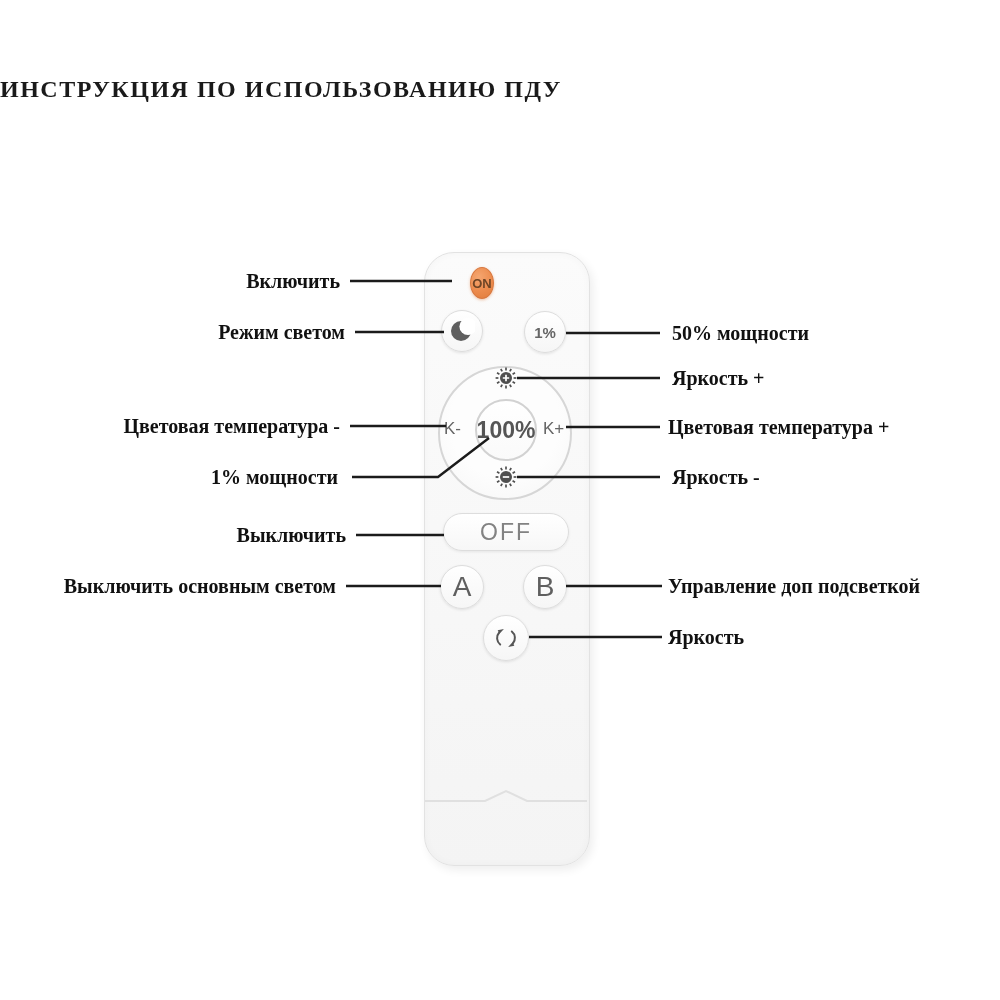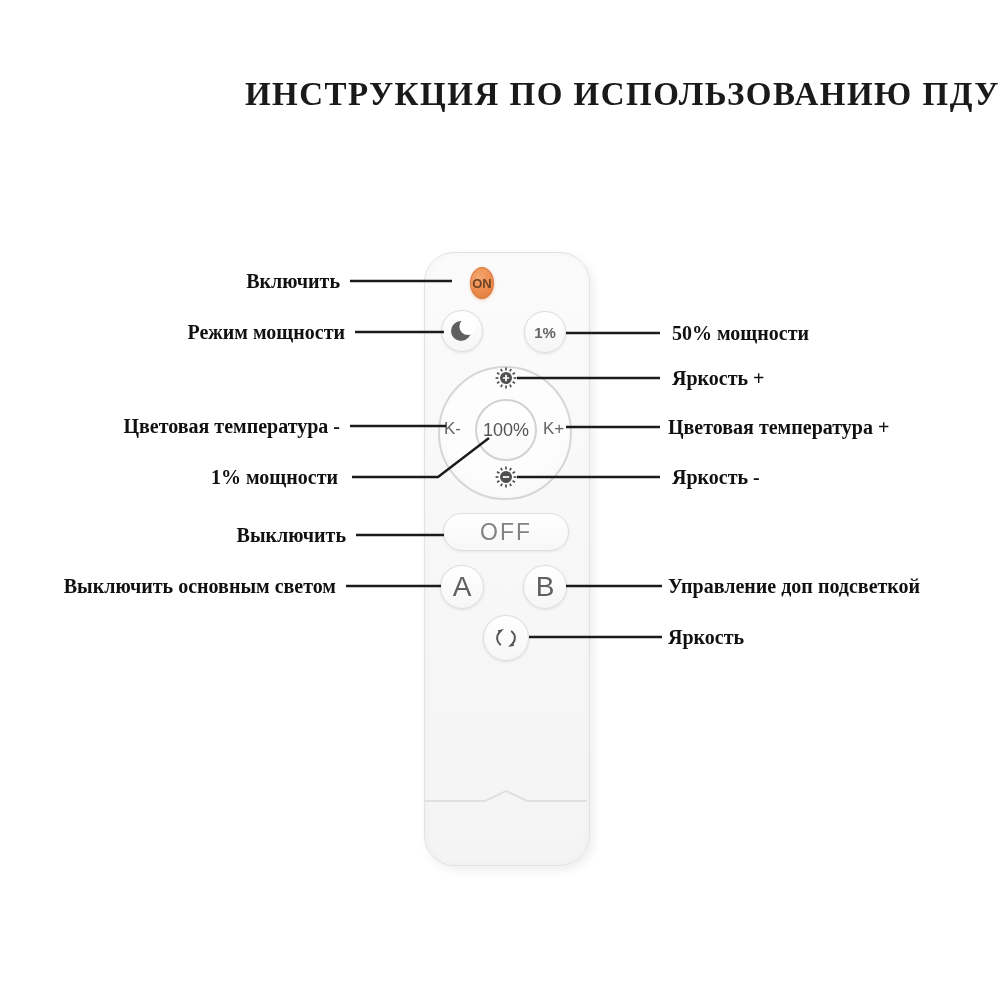--- a/index.html
+++ b/index.html
@@ -1,22 +1,22 @@
 <!DOCTYPE html>
 <html><head>
 <meta charset="utf-8">
 <style>
   html,body{margin:0;padding:0;}
   body{
     width:1000px;height:1000px;position:relative;background:#ffffff;
     font-family:"Liberation Serif", serif;overflow:hidden;
   }
   .page-title{
-    position:absolute;left:0;right:0;top:76px;text-align:right;
-    font-size:33px;font-weight:700;letter-spacing:1.5px;color:#1a1a1a;
+    position:absolute;left:0;right:0;top:76px;text-align:left;
+    font-size:24px;font-weight:700;letter-spacing:1.5px;color:#1a1a1a;
     font-family:"Liberation Serif", serif;
   }
   
   .remote{
     position:absolute;left:424px;top:252px;width:164px;height:612px;
     background:linear-gradient(180deg,#fbfbfb 0%,#f7f7f7 60%,#f4f4f4 100%);
     border:1px solid #e2e2e2;border-radius:30px;
     box-shadow:3px 4px 10px rgba(0,0,0,0.07), inset 0 0 8px rgba(0,0,0,0.03);
   }
   
@@ -35,21 +35,21 @@
     box-shadow:0 1px 3px rgba(224,124,60,0.45);
   }
   .btn-moon{left:441px;top:310px;width:42px;height:42px;}
   .btn-fifty{left:524px;top:311px;width:42px;height:42px;font-size:15px;font-weight:700;color:#666;}
   .dial{
     position:absolute;left:438px;top:366px;width:134px;height:134px;border-radius:50%;
     background:radial-gradient(circle at 50% 42%, #fdfdfd 55%, #f5f5f5 100%);
     border:2px solid #d6d6d6;box-sizing:border-box;
   }
   .btn-hundred{left:475px;top:399px;width:62px;height:62px;
-    border:2px solid #d2d2d2;font-size:18px;font-weight:400;color:#555;
+    border:2px solid #d2d2d2;font-size:23px;font-weight:700;color:#555;
     background:linear-gradient(180deg,#ffffff,#fafafa);box-shadow:none;}
   .dial-k{
     position:absolute;font-family:"Liberation Sans", sans-serif;
     font-size:17px;color:#666;line-height:1;
   }
   .dial-k.kminus{left:444px;top:420px;}
   .dial-k.kplus{left:543px;top:420px;}
   .dial-sun{position:absolute;width:24px;height:24px;}
   .sun-plus{left:494px;top:366px;}
   .sun-minus{left:494px;top:465px;}
@@ -169,21 +169,21 @@
     <path d="M352 477 H438 L489 438"></path>
     <path d="M517 477 H660"></path>
     <path d="M356 535 H444"></path>
     <path d="M346 586 H441"></path>
     <path d="M566 586 H662"></path>
     <path d="M529 637 H662"></path>
   </g>
 </svg>
 
 <div class="lbl left" style="right:660px;top:281px;">Включить</div>
-<div class="lbl left" style="right:655px;top:332px;">Режим мощности</div>
+<div class="lbl left" style="right:655px;top:332px;">Режим светом</div>
 <div class="lbl left" style="right:660px;top:426px;">Цветовая температура -</div>
 <div class="lbl left" style="right:662px;top:477px;">1% мощности</div>
 <div class="lbl left" style="right:654px;top:535px;">Выключить</div>
 <div class="lbl left" style="right:664px;top:586px;">Выключить основным светом</div>
 
 <div class="lbl" style="left:672px;top:333px;">50% мощности</div>
 <div class="lbl" style="left:672px;top:378px;">Яркость +</div>
 <div class="lbl" style="left:668px;top:427px;">Цветовая температура +</div>
 <div class="lbl" style="left:672px;top:477px;">Яркость -</div>
 <div class="lbl" style="left:668px;top:586px;text-align:center;">Управление доп подсветкой</div>

